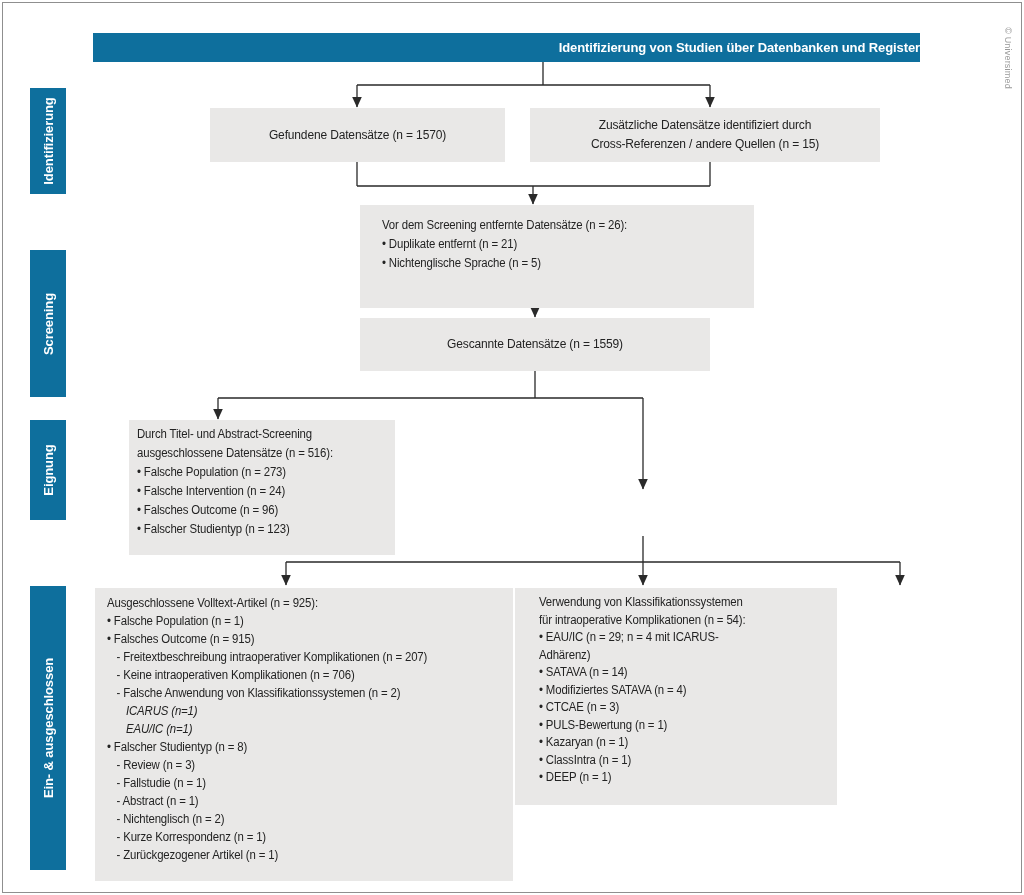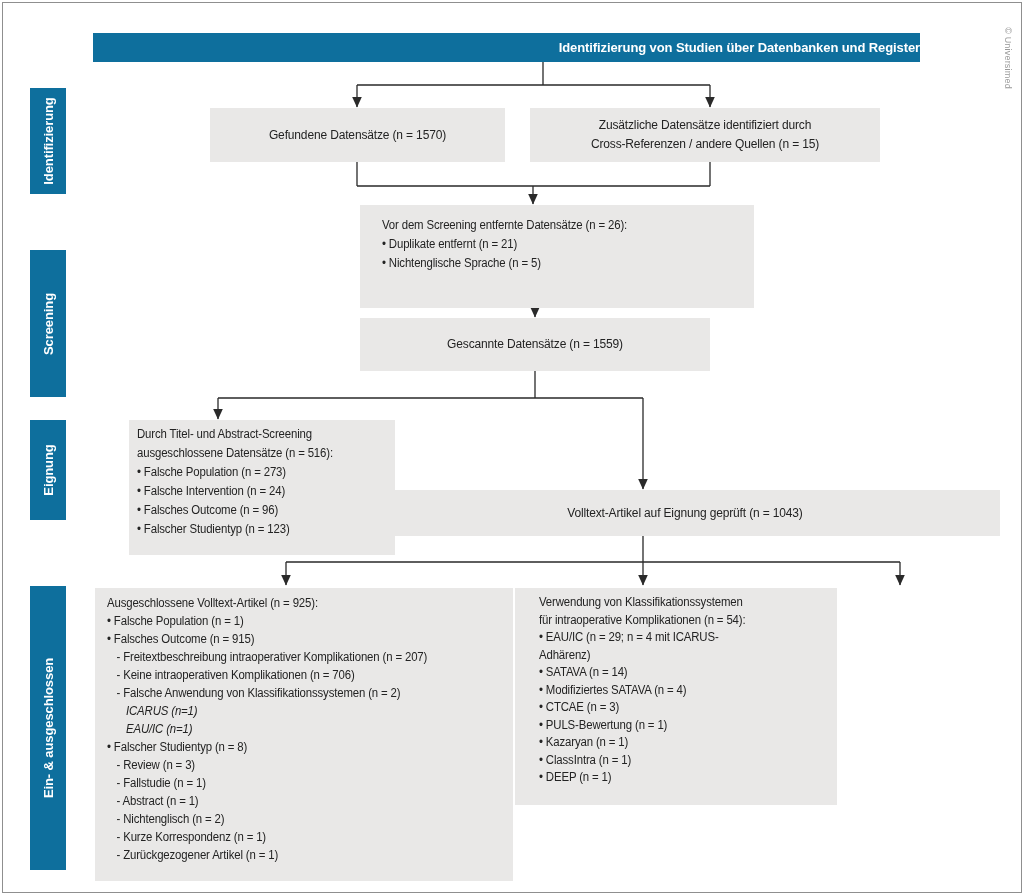--- a/index.html
+++ b/index.html
@@ -119,23 +119,20 @@
       <div class="line">Gescannte Datensätze (n = 1559)</div>
     </div>
   <div class="box left lh19" id="box-titleabstract">
       <div class="line">Durch Titel- und Abstract-Screening</div>
       <div class="line">ausgeschlossene Datensätze (n = 516):</div>
       <div class="line">• Falsche Population (n = 273)</div>
       <div class="line">• Falsche Intervention (n = 24)</div>
       <div class="line">• Falsches Outcome (n = 96)</div>
       <div class="line">• Falscher Studientyp (n = 123)</div>
     </div>
-  <div class="box center" id="box-fulltext">
-      <div class="line">Volltext-Artikel auf Eignung geprüft (n = 1043)</div>
-    </div>
   <div class="box left" id="box-excluded">
       <div class="line">Ausgeschlossene Volltext-Artikel (n = 925):</div>
       <div class="line">• Falsche Population (n = 1)</div>
       <div class="line">• Falsches Outcome (n = 915)</div>
       <div class="line ind-1">- Freitextbeschreibung intraoperativer Komplikationen (n = 207)</div>
       <div class="line ind-1">- Keine intraoperativen Komplikationen (n = 706)</div>
       <div class="line ind-1">- Falsche Anwendung von Klassifikationssystemen (n = 2)</div>
       <div class="line ind-2 italic">ICARUS (n=1)</div>
       <div class="line ind-2 italic">EAU/IC (n=1)</div>
       <div class="line">• Falscher Studientyp (n = 8)</div>

